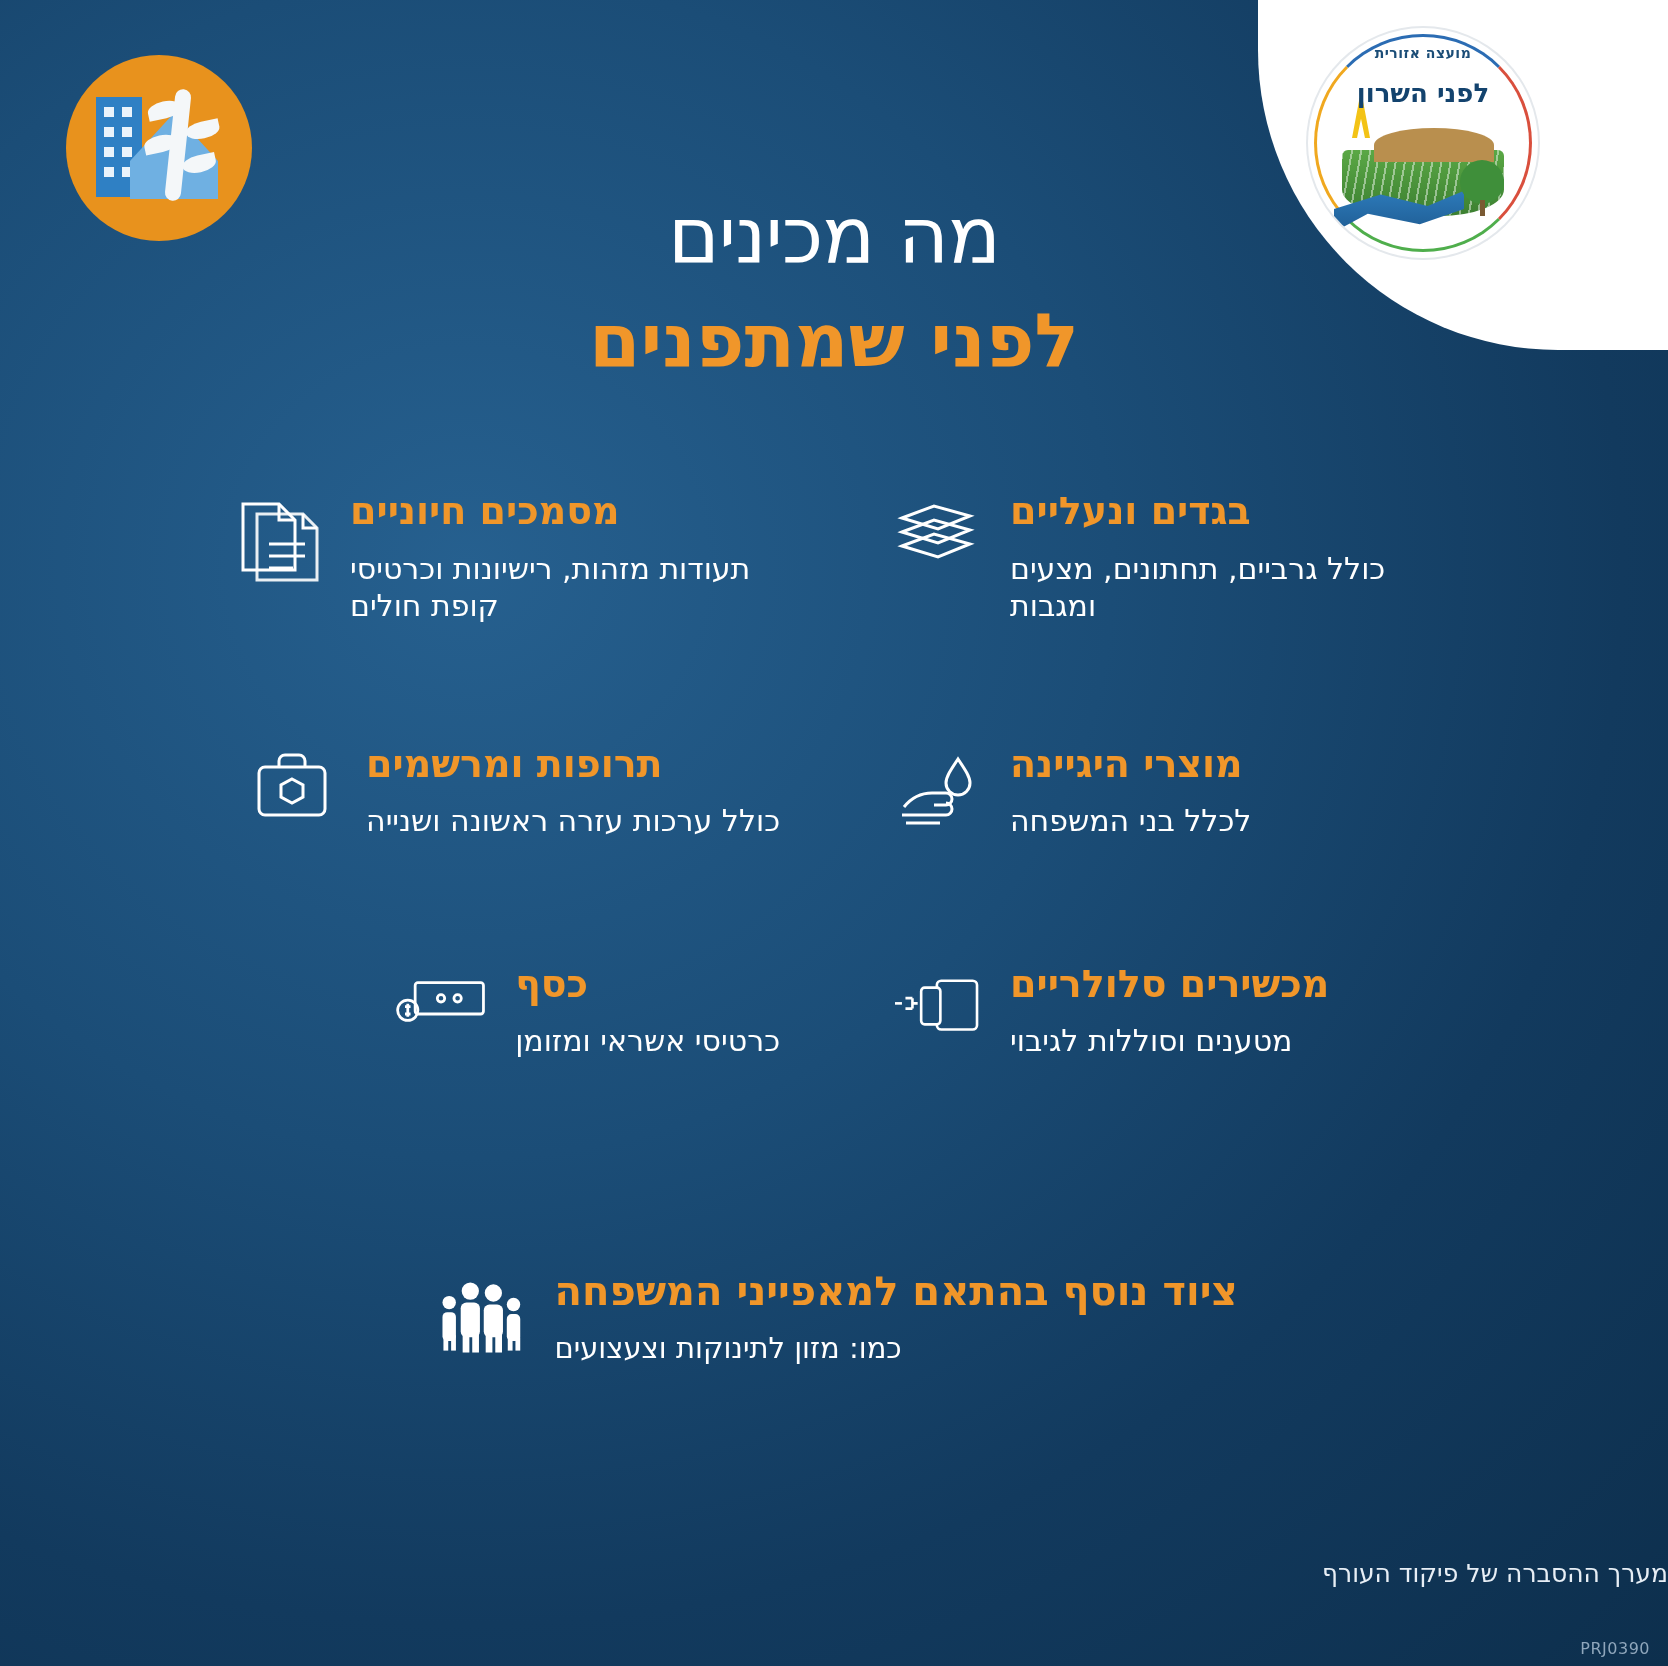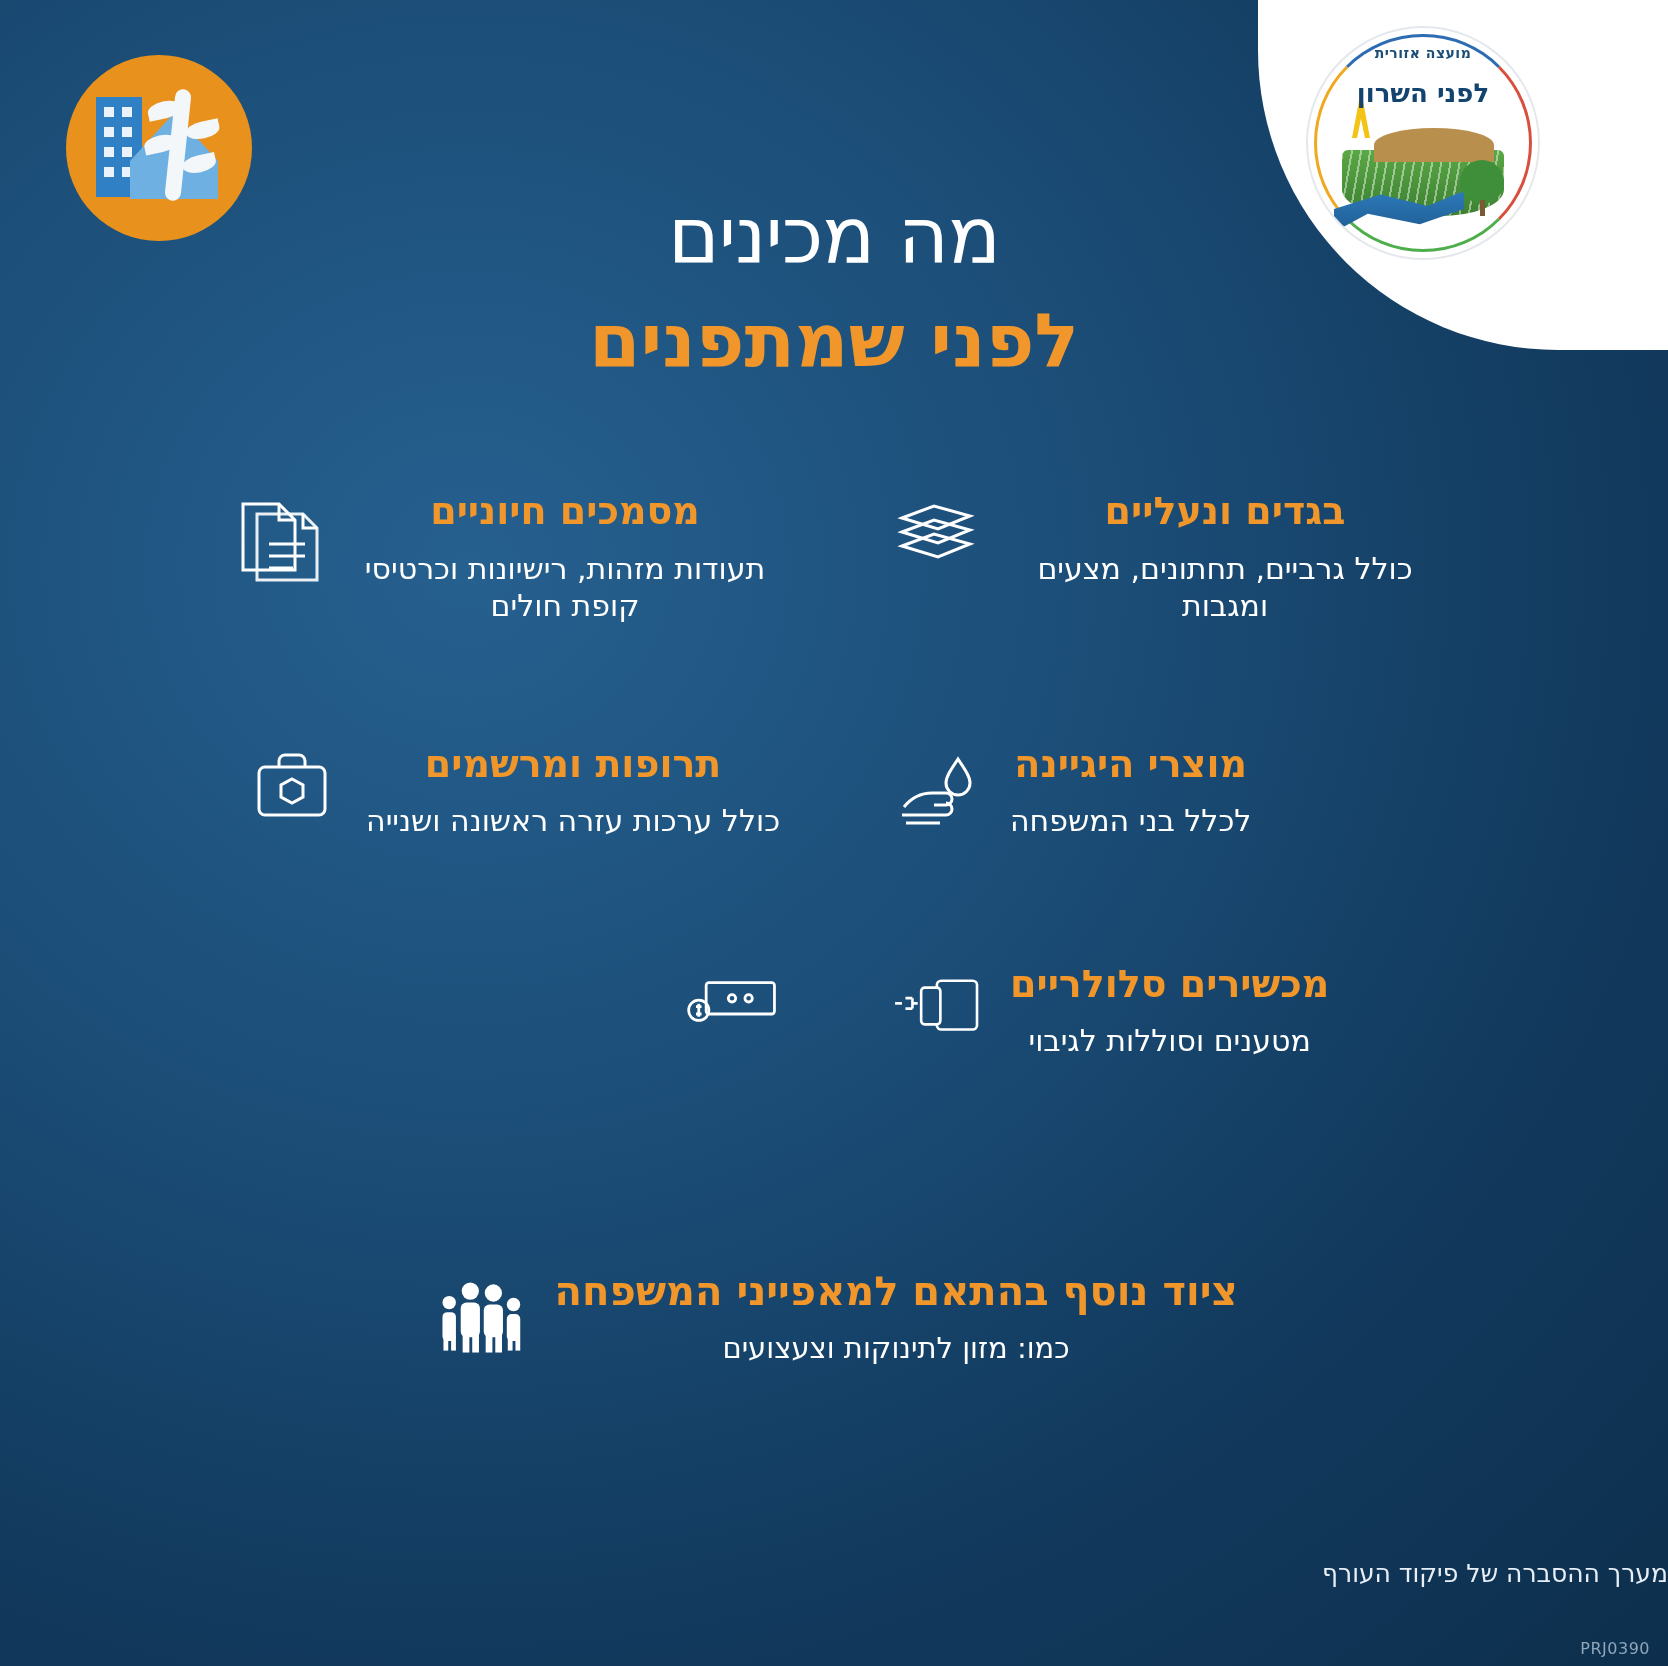--- a/index.html
+++ b/index.html
@@ -239,21 +239,21 @@
 
   .item-icon {
     flex: 0 0 auto;
     width: 96px;
     height: 96px;
     display: flex;
     align-items: flex-start;
     justify-content: center;
     padding-top: 6px;
   }
-  .item-text { text-align: center; }
+  .item-text { text-align: left; }
   .item-title {
     font-size: 38px;
     font-weight: bold;
     color: #f0962a;
     line-height: 1.15;
     white-space: nowrap;
   }
   .item-desc {
     font-size: 30px;
     color: #ffffff;
@@ -415,20 +415,24 @@
           <svg width="110" height="74" viewBox="0 0 110 74" fill="none" stroke="#ffffff" stroke-width="3">
             <rect x="56" y="8" width="46" height="56" rx="5"></rect>
             <rect x="38" y="16" width="22" height="42" rx="4" fill="#1b4d77"></rect>
             <path d="M20 28 h8 M20 40 h8 M28 28 v12 M28 34 h6"></path>
             <path d="M8 34 h8"></path>
           </svg>
         </div>
       </div>
 
       <div class="item right">
+        <div class="item-text">
+          <div class="item-title">כסף</div>
+          <div class="item-desc">כרטיסי אשראי ומזומן</div>
+        </div>
         <div class="item-icon">
           <svg width="104" height="66" viewBox="0 0 104 66" fill="none" stroke="#ffffff" stroke-width="3">
             <rect x="24" y="12" width="74" height="34" rx="3"></rect>
             <circle cx="52" cy="29" r="4"></circle>
             <circle cx="70" cy="29" r="4"></circle>
             <circle cx="16" cy="42" r="11"></circle>
             <path d="M16 35 v14 M13 38 h6 M13 46 h6"></path>
           </svg>
         </div>
       </div>

